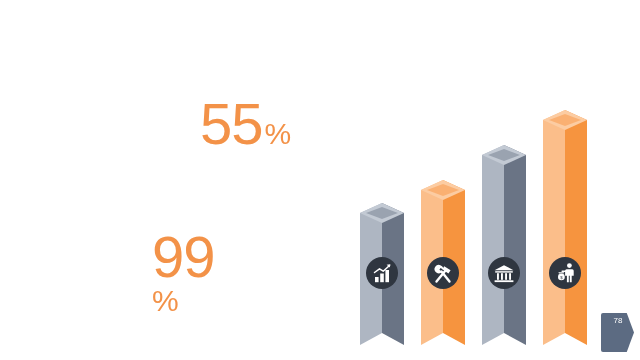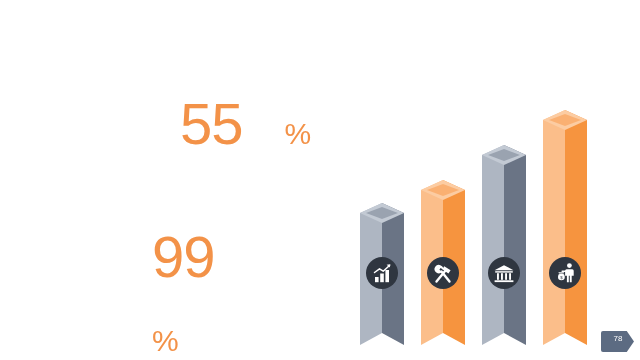--- a/index.html
+++ b/index.html
@@ -24,21 +24,20 @@
     position: absolute;
     display: flex;
     align-items: baseline;
     justify-content: center;
     color: #F39248;
     font-family: "Liberation Sans", sans-serif;
     font-weight: 400;
     letter-spacing: -1px;
     white-space: nowrap;
     user-select: none;
-    gap: 40px;
   }
   .stat .num {
     font-size: 58px;
     line-height: 1;
   }
   .stat .pct {
     font-size: 30px;
     line-height: 1;
     margin-left: 2px;
   }
@@ -67,22 +66,22 @@
     width: 250px;
     height: 260px;
     overflow: visible;
   }
 
   
   #page-badge {
     position: absolute;
     right: 6px;
     bottom: 8px;
-    height: 21px;
-    padding: 0 5px 0 6px;
+    height: 27px;
+    padding: 0 5px 12px 6px;
     background: #5C6B82;
     color: #ffffff;
     font-size: 8px;
     font-family: "Liberation Sans", sans-serif;
     line-height: 16px;
     text-align: center;
     border-radius: 2px 0 0 2px;
     clip-path: polygon(0 0, 78% 0, 100% 50%, 78% 100%, 0 100%);
     min-width: 22px;
     user-select: none;

